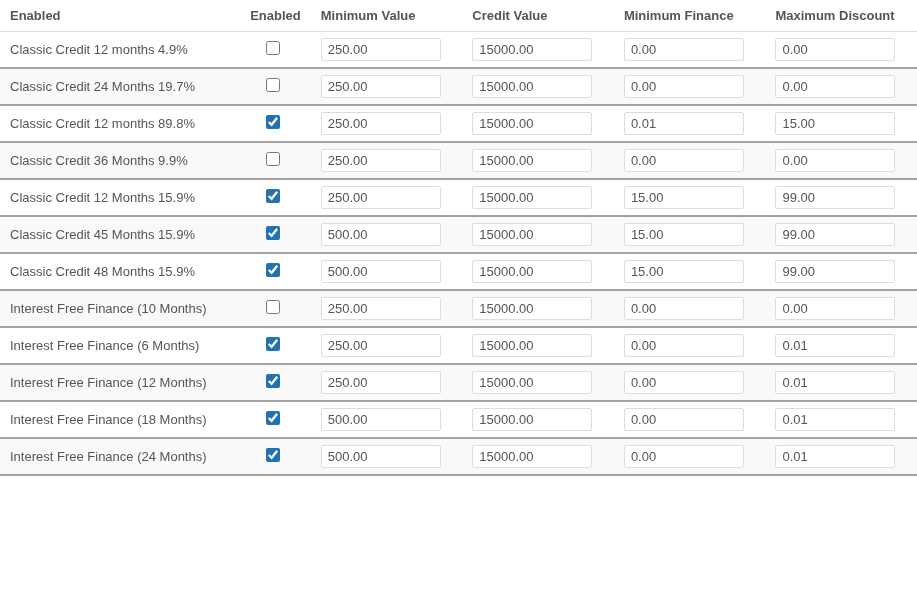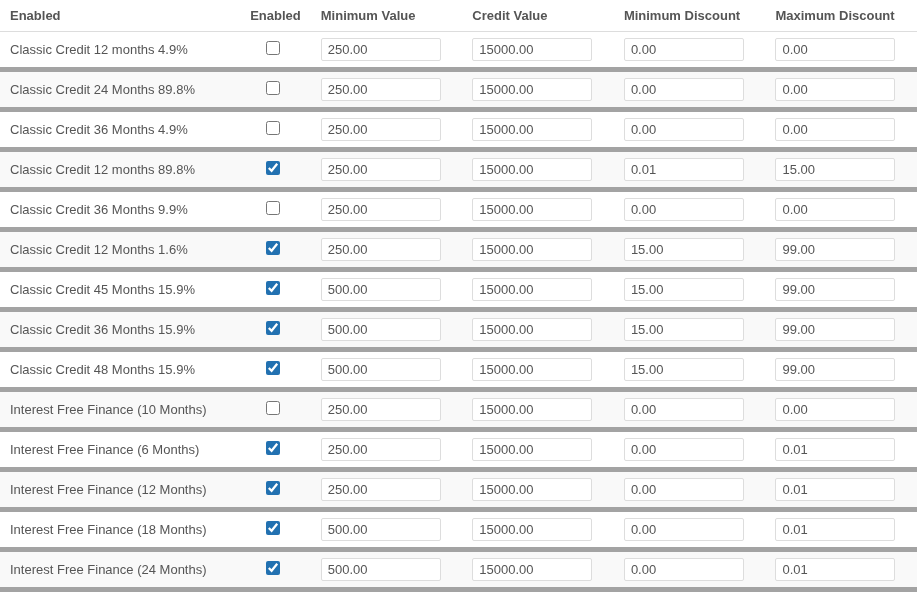--- a/index.html
+++ b/index.html
@@ -25,21 +25,21 @@
       text-align: left;
       font-weight: bold;
       color: #555;
       border-bottom: 1px solid #ddd;
       white-space: nowrap;
     }
     thead th.center {
       text-align: right;
     }
     tbody tr {
-      border-bottom: 5px solid #a3a3a3;
+      border-bottom: 2px solid #a3a3a3;
     }
     tbody tr:nth-child(odd) {
       background: #fff;
     }
     tbody tr:nth-child(even) {
       background: #f9f9f9;
     }
     tbody td {
       padding: 6px 10px;
       vertical-align: middle;
@@ -71,43 +71,35 @@
 <body>
 
 <div class="table-container">
   <table>
     <thead>
       <tr>
         <th>Enabled</th>
         <th class="center">Enabled</th>
         <th>Minimum Value</th>
         <th>Credit Value</th>
-        <th>Minimum Discount</th>
+        <th>Minimum Finance</th>
         <th>Maximum Discount</th>
       </tr>
     </thead>
     <tbody id="table-body">
     <tr>
           <td><span class="product-name">Classic Credit 12 months 4.9%</span></td>
           <td class="checkbox-cell"><input type="checkbox" style=""></td>
           <td><input type="text" class="value-input" value="250.00" style=""></td>
           <td><input type="text" class="value-input" value="15000.00" style=""></td>
           <td><input type="text" class="value-input" value="0.00" style=""></td>
           <td><input type="text" class="value-input" value="0.00" style=""></td>
         </tr>
         <tr>
-          <td><span class="product-name">Classic Credit 24 Months 89.8%</span></td>
-          <td class="checkbox-cell"><input type="checkbox" style=""></td>
-          <td><input type="text" class="value-input" value="250.00" style=""></td>
-          <td><input type="text" class="value-input" value="15000.00" style=""></td>
-          <td><input type="text" class="value-input" value="0.00" style=""></td>
-          <td><input type="text" class="value-input" value="0.00" style=""></td>
-        </tr>
-        <tr>
-          <td><span class="product-name">Classic Credit 36 Months 4.9%</span></td>
+          <td><span class="product-name">Classic Credit 24 Months 19.7%</span></td>
           <td class="checkbox-cell"><input type="checkbox" style=""></td>
           <td><input type="text" class="value-input" value="250.00" style=""></td>
           <td><input type="text" class="value-input" value="15000.00" style=""></td>
           <td><input type="text" class="value-input" value="0.00" style=""></td>
           <td><input type="text" class="value-input" value="0.00" style=""></td>
         </tr>
         <tr>
           <td><span class="product-name">Classic Credit 12 months 89.8%</span></td>
           <td class="checkbox-cell"><input type="checkbox" checked="" style=""></td>
           <td><input type="text" class="value-input" value="250.00" style=""></td>
@@ -117,37 +109,29 @@
         </tr>
         <tr>
           <td><span class="product-name">Classic Credit 36 Months 9.9%</span></td>
           <td class="checkbox-cell"><input type="checkbox" style=""></td>
           <td><input type="text" class="value-input" value="250.00" style=""></td>
           <td><input type="text" class="value-input" value="15000.00" style=""></td>
           <td><input type="text" class="value-input" value="0.00" style=""></td>
           <td><input type="text" class="value-input" value="0.00" style=""></td>
         </tr>
         <tr>
-          <td><span class="product-name">Classic Credit 12 Months 1.6%</span></td>
+          <td><span class="product-name">Classic Credit 12 Months 15.9%</span></td>
           <td class="checkbox-cell"><input type="checkbox" checked="" style=""></td>
           <td><input type="text" class="value-input" value="250.00" style=""></td>
           <td><input type="text" class="value-input" value="15000.00" style=""></td>
           <td><input type="text" class="value-input" value="15.00" style=""></td>
           <td><input type="text" class="value-input" value="99.00" style=""></td>
         </tr>
         <tr>
           <td><span class="product-name">Classic Credit 45 Months 15.9%</span></td>
-          <td class="checkbox-cell"><input type="checkbox" checked="" style=""></td>
-          <td><input type="text" class="value-input" value="500.00" style=""></td>
-          <td><input type="text" class="value-input" value="15000.00" style=""></td>
-          <td><input type="text" class="value-input" value="15.00" style=""></td>
-          <td><input type="text" class="value-input" value="99.00" style=""></td>
-        </tr>
-        <tr>
-          <td><span class="product-name">Classic Credit 36 Months 15.9%</span></td>
           <td class="checkbox-cell"><input type="checkbox" checked="" style=""></td>
           <td><input type="text" class="value-input" value="500.00" style=""></td>
           <td><input type="text" class="value-input" value="15000.00" style=""></td>
           <td><input type="text" class="value-input" value="15.00" style=""></td>
           <td><input type="text" class="value-input" value="99.00" style=""></td>
         </tr>
         <tr>
           <td><span class="product-name">Classic Credit 48 Months 15.9%</span></td>
           <td class="checkbox-cell"><input type="checkbox" checked="" style=""></td>
           <td><input type="text" class="value-input" value="500.00" style=""></td>

